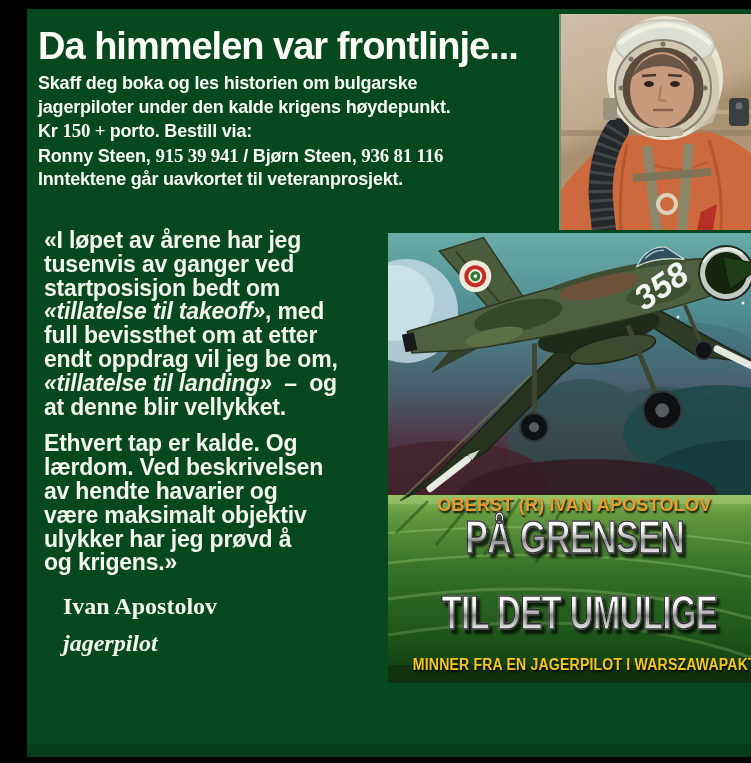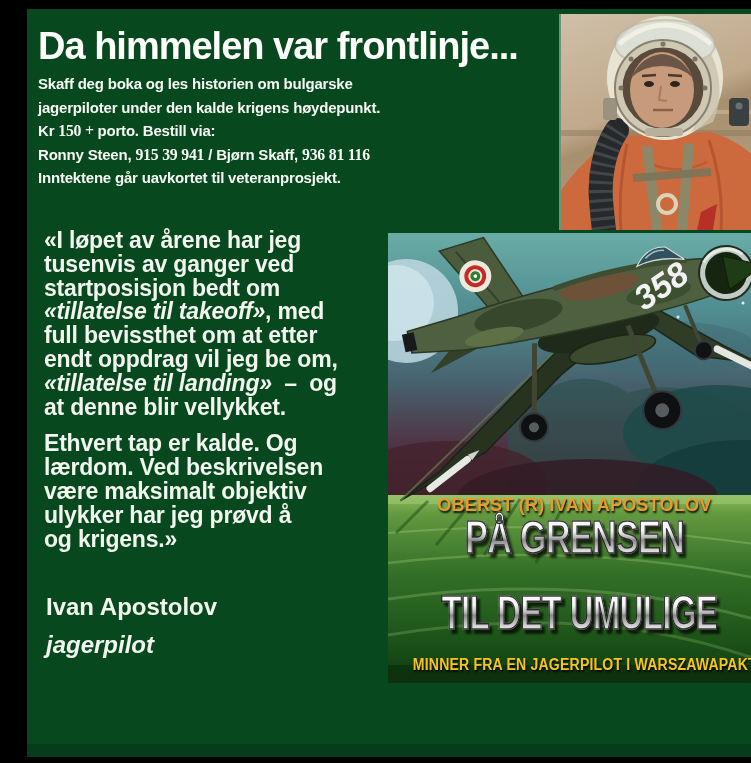--- a/index.html
+++ b/index.html
@@ -4,30 +4,30 @@
 <style>
   html,body{margin:0;padding:0;background:#000;}
   .stage{position:relative;width:751px;height:763px;background:#000;overflow:hidden;
          font-family:"Liberation Sans",sans-serif;}
   .canvas{position:absolute;left:3px;top:9px;width:741px;height:748px;background:#08481f;overflow:hidden;}
   .canvas::after{content:"";position:absolute;left:0;bottom:0;width:100%;height:13px;background:#053c1b;}
 
   
   .header{position:absolute;left:11px;top:15px;width:535px;color:#f6f9f4;}
   .headline{margin:0;font-size:38px;line-height:44px;font-weight:900;letter-spacing:-1px;color:#fdfdfa;}
-  .sub{margin-top:4px;font-size:15px;line-height:23.6px;font-weight:700;letter-spacing:-0.2px;}
+  .sub{margin-top:4px;font-size:18px;line-height:23.6px;font-weight:700;letter-spacing:-0.2px;}
   .sub .row{white-space:nowrap;}
   .ser{font-family:"Liberation Serif",serif;font-weight:700;font-size:1.05em;}
 
   
   .quote{position:absolute;left:17px;top:220px;width:350px;color:#f2f6ef;
          font-size:23px;line-height:23.8px;font-weight:700;letter-spacing:-0.2px;}
   .quote .p2{margin-top:13px;}
   .quote em{font-style:italic;}
-  .signature{position:absolute;left:19px;top:584px;color:#f2f6ef;}
+  .signature{position:absolute;left:36px;top:584px;color:#f2f6ef;font-family:Liberation Serif, serif;}
   .sig-name{font-size:24px;font-weight:800;}
   .sig-role{font-size:24px;font-weight:700;font-style:italic;margin-top:10px;}
 
   
   .pilot{position:absolute;left:534px;top:5px;width:207px;height:216px;overflow:hidden;
          box-shadow:-2px 0 0 rgba(235,240,225,.45);}
 
   
   .cover{position:absolute;left:361px;top:224px;width:373px;height:450px;overflow:hidden;background:#1c3a33;}
   .cover svg{position:absolute;left:0;top:0;}
@@ -53,21 +53,21 @@
 
 <div class="stage">
   <div class="canvas" style="background: rgb(8, 72, 31); margin-left: 24px;">
 
     <div class="header">
       <h1 class="headline">Da himmelen var frontlinje...</h1>
       <div class="sub">
         <div class="row">Skaff deg boka og les historien om bulgarske</div>
         <div class="row">jagerpiloter under den kalde krigens høydepunkt.</div>
         <div class="row"><span>Kr </span><span class="ser">150 + </span><span>porto. Bestill via:</span></div>
-        <div class="row"><span>Ronny Steen, </span><span class="ser">915 39 941</span><span> / </span><span>Bjørn Skaff, </span><span class="ser">936 81 116</span></div>
+        <div class="row"><span>Ronny Steen, </span><span class="ser">915 39 941</span><span> / </span><span>Bjørn Steen, </span><span class="ser">936 81 116</span></div>
         <div class="row">Inntektene går uavkortet til veteranprosjekt.</div>
       </div>
     </div>
 
     <div class="pilot">
       <svg width="207" height="216" viewBox="0 0 207 216">
         <defs>
           <linearGradient id="pbg" x1="0" y1="0" x2="0.35" y2="1">
             <stop offset="0" stop-color="#cfc0a8"></stop>
               <stop offset="0.5" stop-color="#c0a98c"></stop>
@@ -129,20 +129,21 @@
       <div>tusenvis av ganger ved</div>
       <div>startposisjon bedt om</div>
       <div><em>«tillatelse til takeoff»</em><span>, med</span></div>
       <div>full bevissthet om at etter</div>
       <div>endt oppdrag vil jeg be om,</div>
       <div><em>«tillatelse til landing»</em><span>&nbsp;&nbsp;–&nbsp;&nbsp;og</span></div>
       <div>at denne blir vellykket.</div>
       <div class="p2">
         <div>Ethvert tap er kalde. Og</div>
         <div>lærdom. Ved beskrivelsen</div>
+        <div>av hendte havarier og</div>
         <div>være maksimalt objektiv</div>
         <div>ulykker har jeg prøvd å</div>
         <div>og krigens.»</div>
       </div>
     </div>
 
     <div class="signature">
       <div class="sig-name">Ivan Apostolov</div>
       <div class="sig-role">jagerpilot</div>
     </div>

